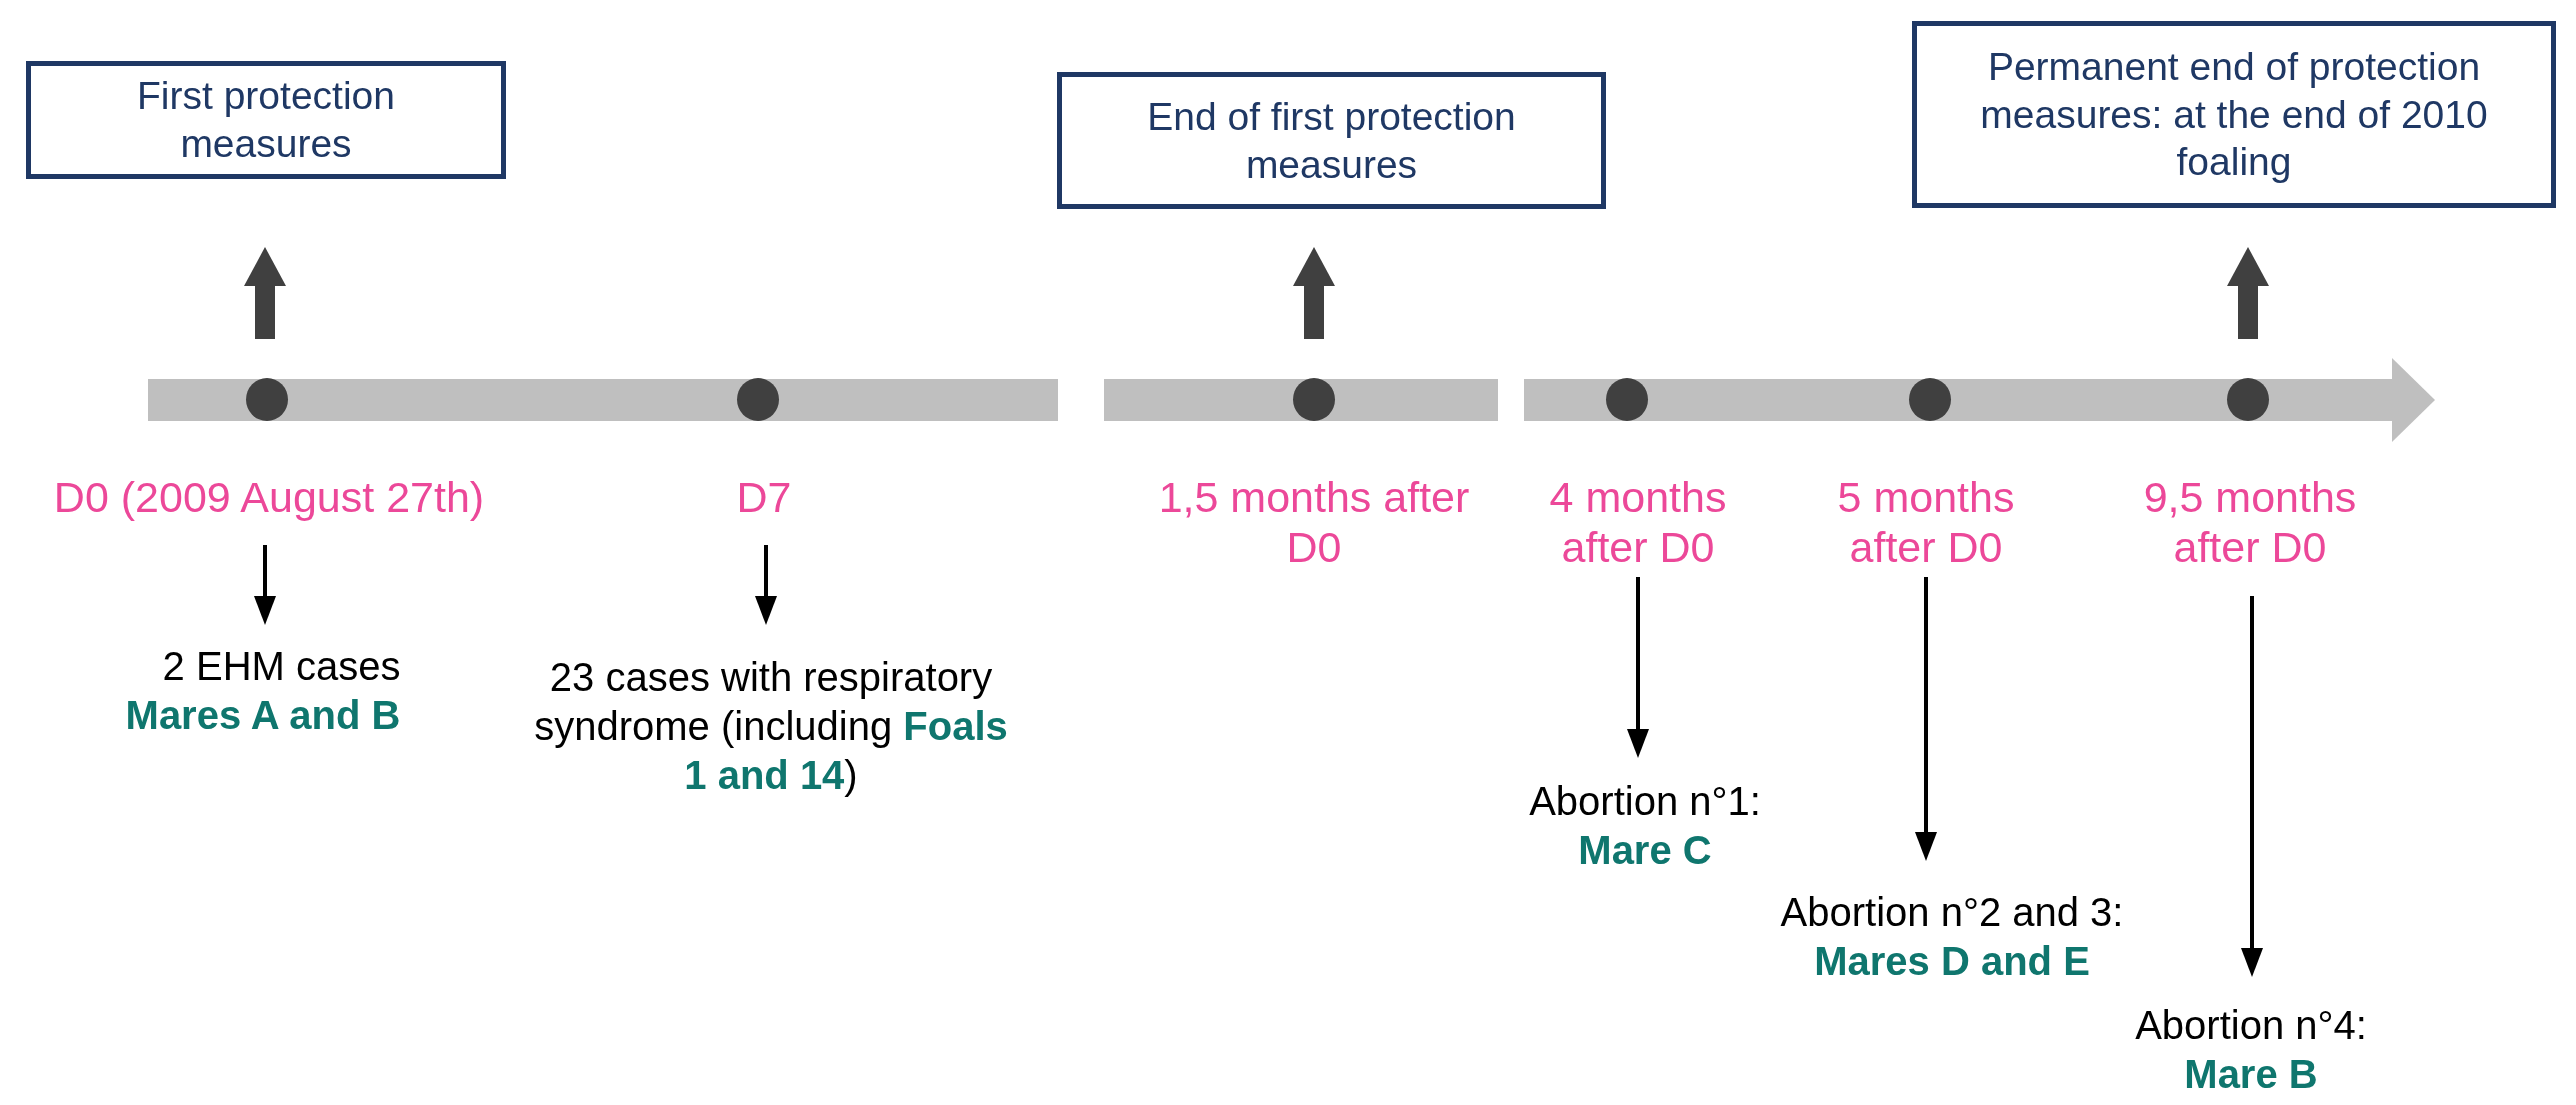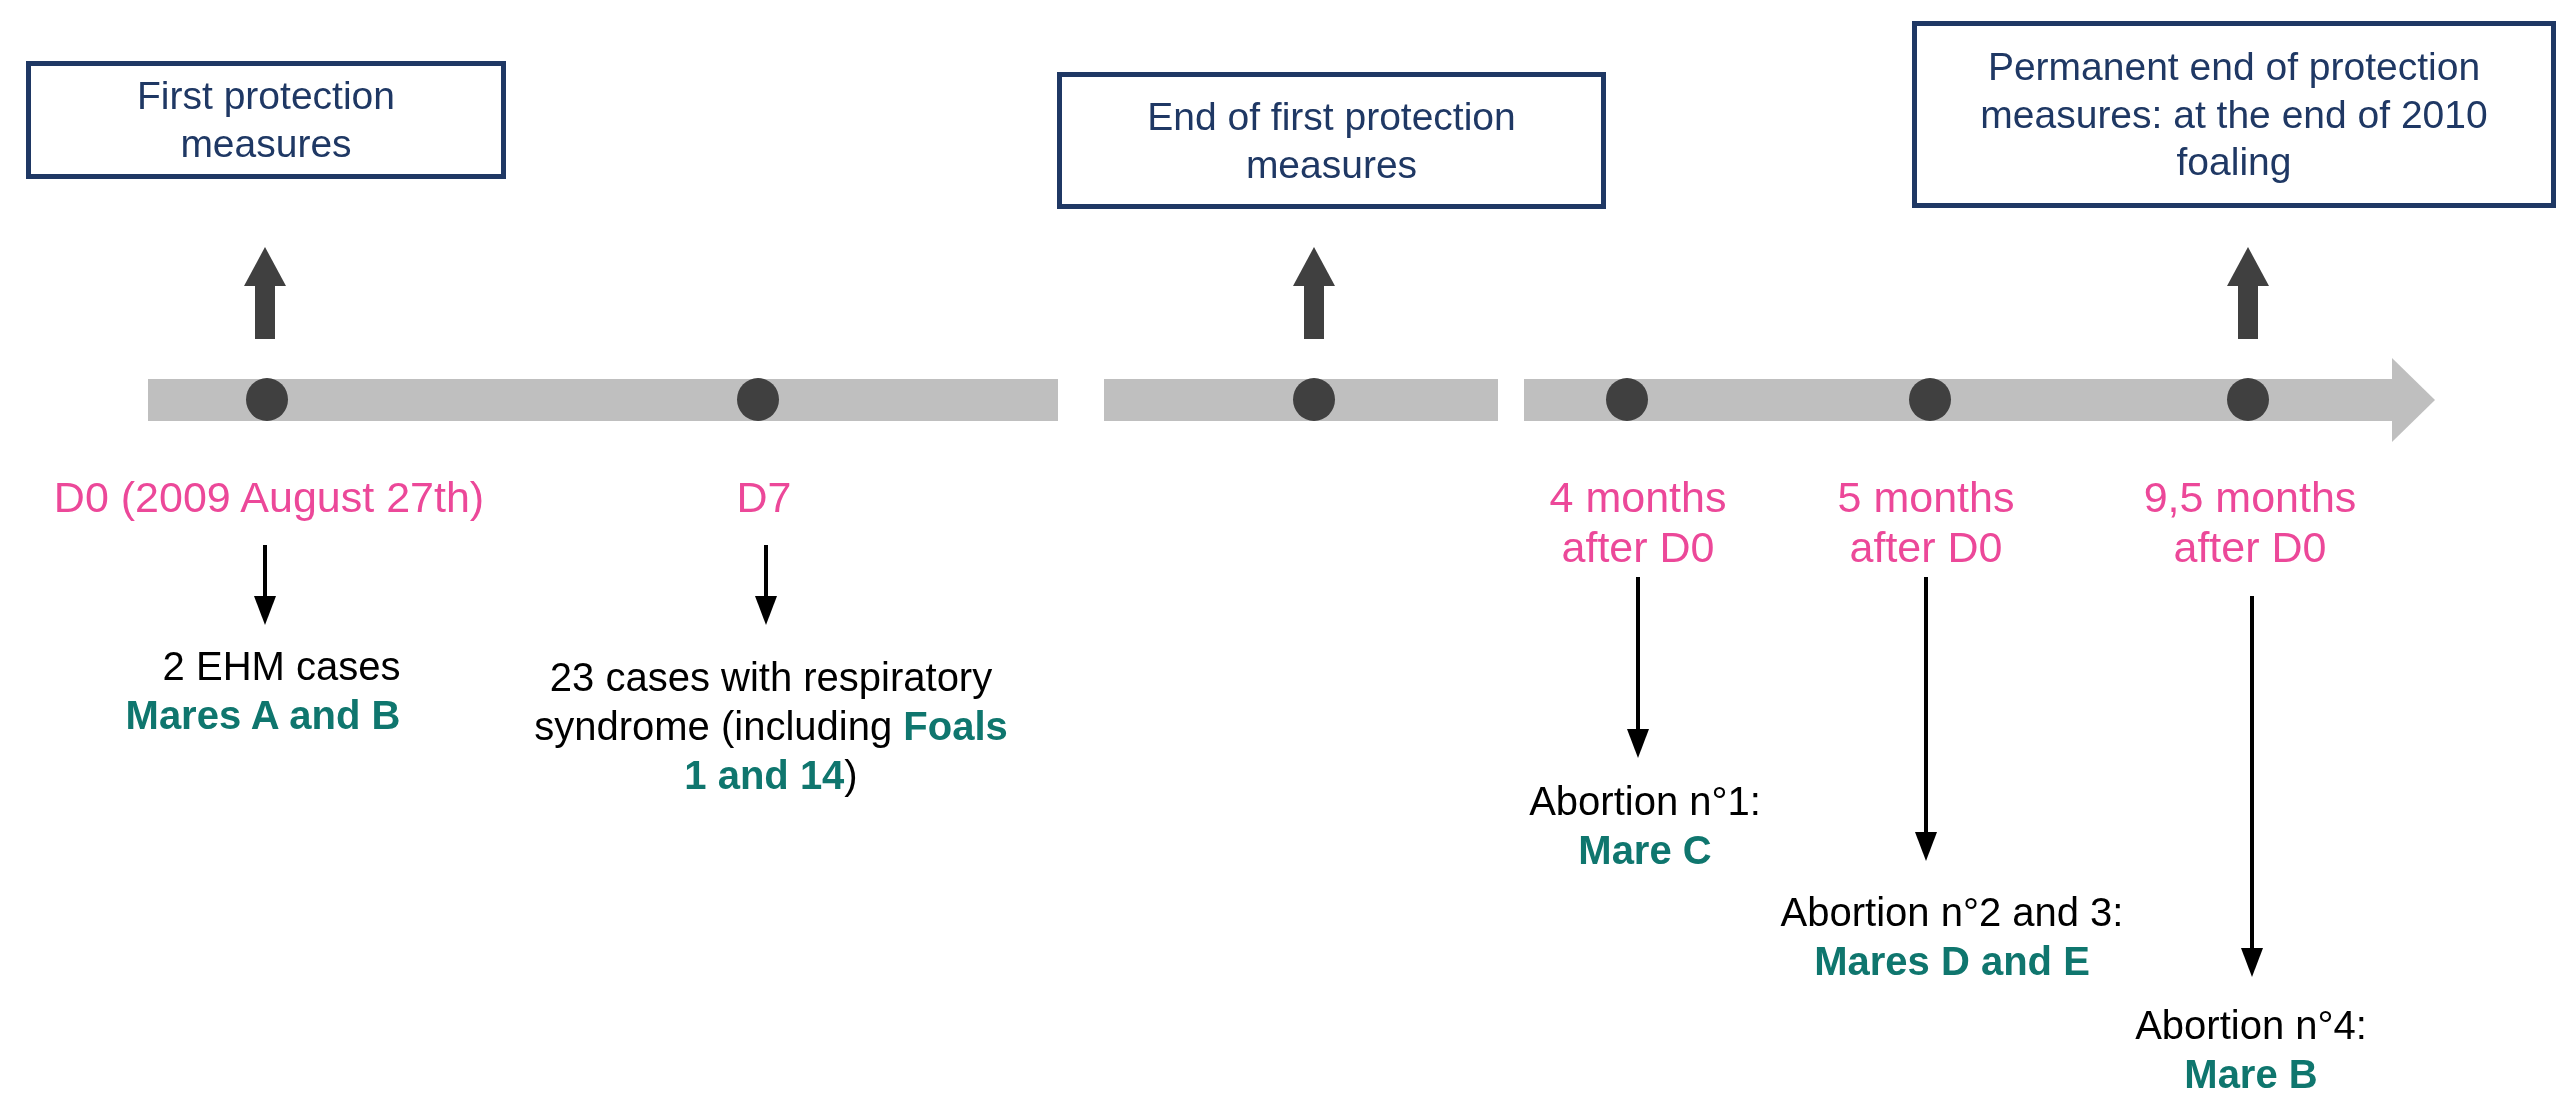--- a/index.html
+++ b/index.html
@@ -88,20 +88,24 @@
   <div class="dot" style="left:1627px;"></div>
   <div class="dot" style="left:1930px;"></div>
   <div class="dot" style="left:2248px;"></div>
 
   <div class="tick" style="left:269px;">
     <div>D0 (2009 August 27th)</div>
   </div>
   <div class="tick" style="left:764px;">
     <div>D7</div>
   </div>
+  <div class="tick" style="left:1314px;">
+    <div>1,5 months after</div>
+    <div>D0</div>
+  </div>
   <div class="tick" style="left:1638px;">
     <div>4 months</div>
     <div>after D0</div>
   </div>
   <div class="tick" style="left:1926px;">
     <div>5 months</div>
     <div>after D0</div>
   </div>
   <div class="tick" style="left:2250px;">
     <div>9,5 months</div>

